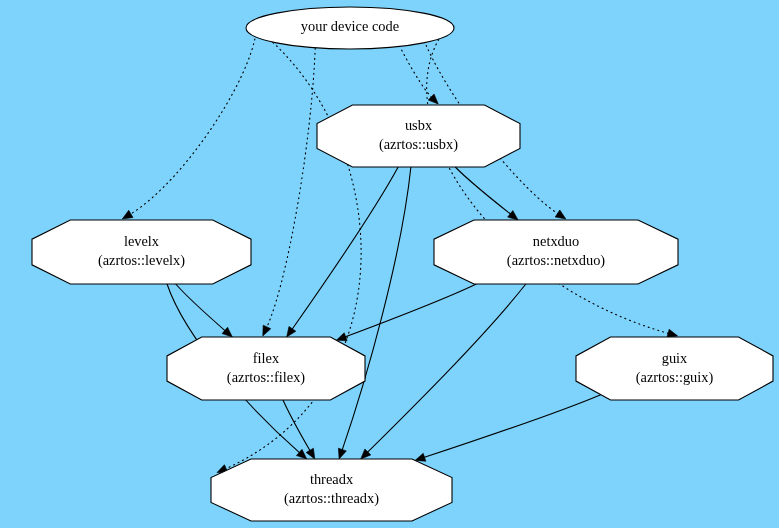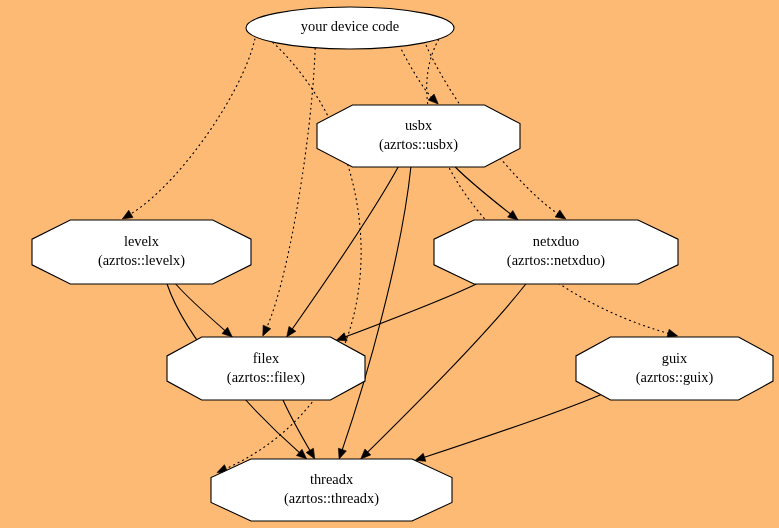--- a/index.html
+++ b/index.html
@@ -7,21 +7,21 @@
     padding: 0;
     background: #ffffff;
   }
   body {
     font-family: "Liberation Serif", "DejaVu Serif", serif;
   }
   #graph-canvas {
     position: relative;
     width: 779px;
     height: 528px;
-    background: #fdba74;
+    background: #7dd3fc;
     overflow: hidden;
   }
   #graph-svg {
     position: absolute;
     left: 0;
     top: 0;
     width: 779px;
     height: 528px;
   }
   .node-shape {

